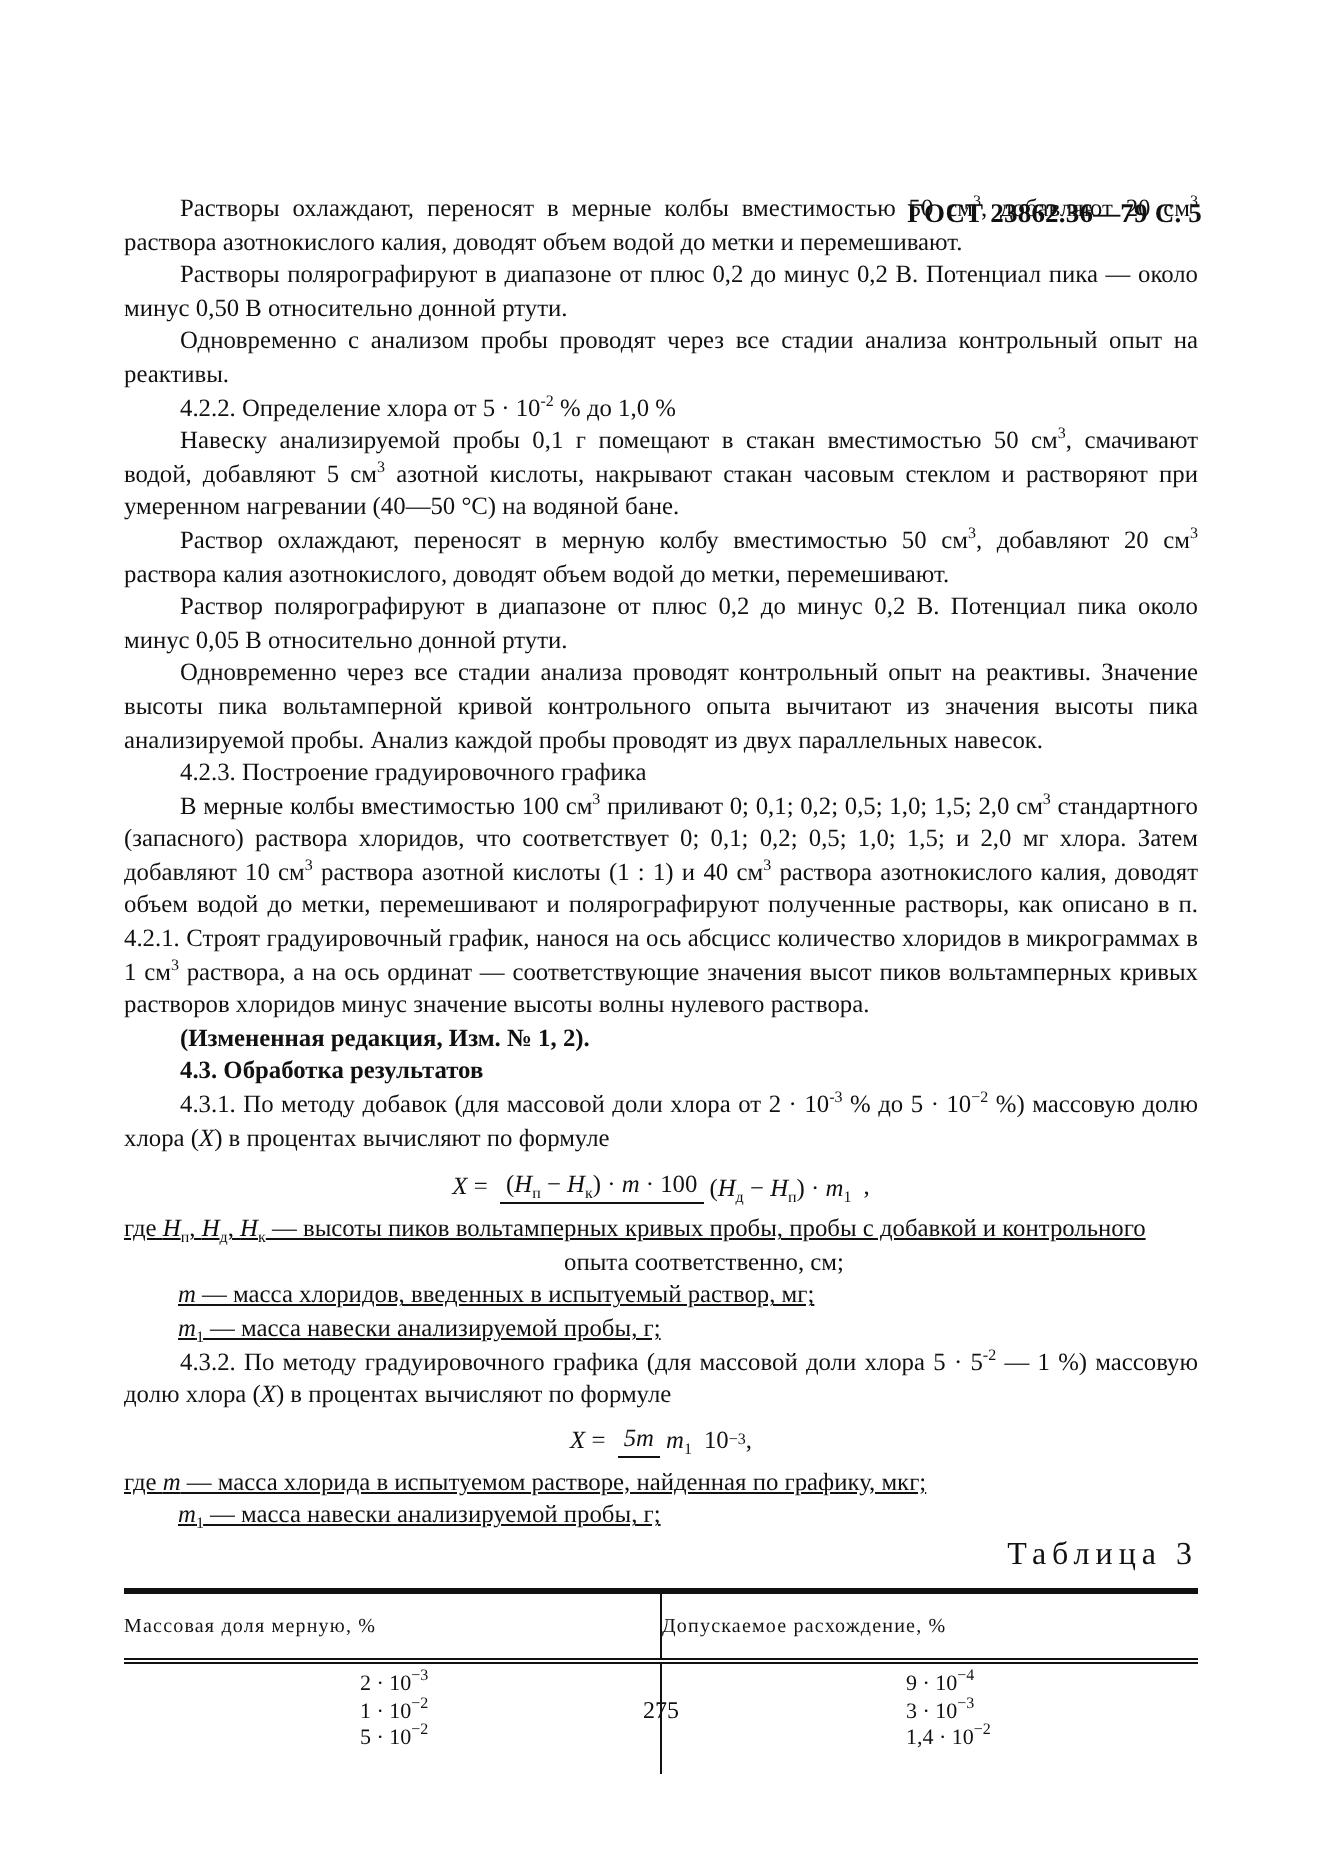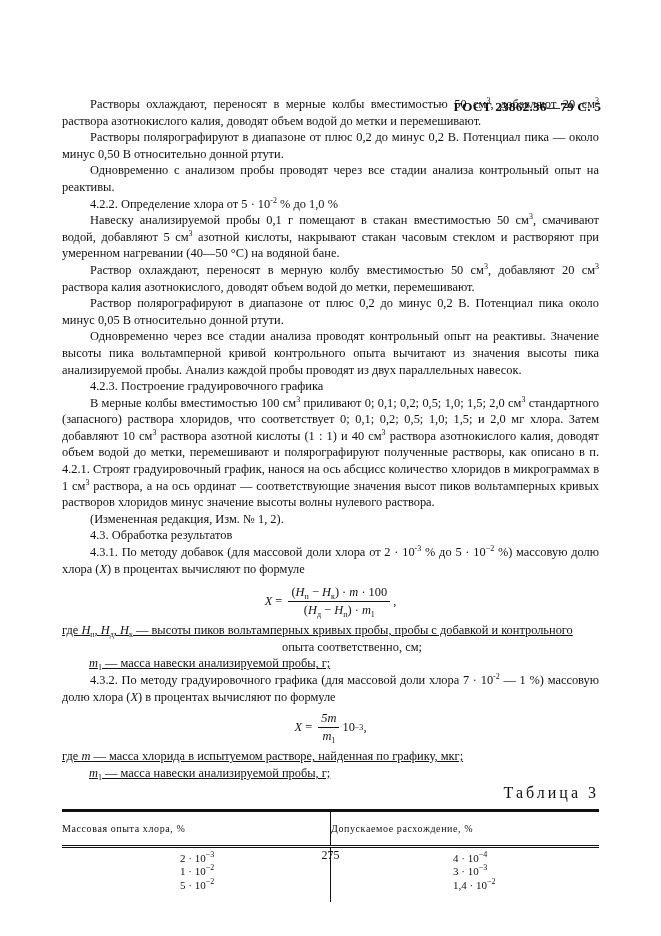--- a/index.html
+++ b/index.html
@@ -3,26 +3,26 @@
 <meta charset="utf-8">
 <style>
   html, body { margin: 0; padding: 0; background: #ffffff; }
   body { width: 661px; height: 936px; position: relative; overflow: hidden;
          font-family: "Liberation Serif", "DejaVu Serif", serif; color: #111; }
   .page { position: absolute; left: 0; top: 0; width: 661px; height: 936px; }
   .header { position: absolute; right: 60px; top: 67px; font-weight: bold; font-size: 13.5px; letter-spacing: 0.1px; margin-top: 32px; }
   .body { position: absolute; left: 62px; top: 96px; width: 537px; font-size: 12.4px; line-height: 16.6px; text-align: justify; }
   .p { text-indent: 28px; margin: 0; }
   .p.noindent { text-indent: 0; text-decoration: underline; }
-  .bold { font-weight: normal; }
+  .bold { font-weight: bold; }
   sup { font-size: 8px; vertical-align: 5px; line-height: 0; }
   sub { font-size: 8px; vertical-align: -3px; line-height: 0; }
   i { font-style: italic; }
   .formula { display: flex; justify-content: center; align-items: center; margin: 6px 0 4px 0; font-size: 12.4px; }
-  .frac { display: inline-flex; flex-direction: column; align-items: center; margin: 0 3px; }
+  .frac { display: inline-flex; align-items: center; margin: 0 3px; }
   .frac .num { border-bottom: 1px solid #111; padding: 0 3px 1px 3px; line-height: 15px; }
   .frac .den { padding: 1px 3px 0 3px; line-height: 15px; }
   .hang { padding-left: 27px; }
   .hang2 { padding-left: 220px; text-indent: 0; }
   .table-caption { text-align: right; letter-spacing: 3px; margin-top: 4px; font-size: 16px; }
   table.t3 { width: 537px; border-collapse: collapse; margin-top: 7px; font-size: 10px; }
   table.t3 th { font-weight: normal; letter-spacing: 0.6px; padding: 9px 0 7px 0; border-top: 3px solid #111; border-bottom: 3px double #111; }
   table.t3 th:first-child, table.t3 td:first-child { border-right: 1px solid #111; }
   table.t3 td { vertical-align: top; padding: 4px 0 10px 0; font-size: 11px; line-height: 13.5px; }
   .col-left { width: 50%; }
@@ -65,58 +65,59 @@
     <div class="formula" style="margin-top:8px;">
       <i>X</i>&nbsp;<span>=</span>&nbsp;
       <span class="frac">
         <span class="num">(<i>H</i><sub>п</sub> − <i>H</i><sub>к</sub>) · <i>m</i> · 100</span>
         <span class="den">(<i>H</i><sub>д</sub> − <i>H</i><sub>п</sub>) · <i>m</i><sub>1</sub></span>
       </span><span>,</span>
     </div>
 
     <p class="p noindent"><span>где </span><i>H</i><sub>п</sub>, <i>H</i><sub>д</sub>, <i>H</i><sub>к</sub><span> — высоты пиков вольтамперных кривых пробы, пробы с добавкой и контрольного</span></p>
     <p class="p hang2">опыта соответственно, см;</p>
+    <p class="p noindent hang"><i>m</i><span> — масса хлоридов, введенных в испытуемый раствор, мг;</span></p>
     <p class="p noindent hang"><i>m</i><sub>1</sub><span> — масса навески анализируемой пробы, г;</span></p>
 
-    <p class="p"><span>4.3.2. По методу градуировочного графика (для массовой доли хлора 7 · 10</span><sup>-2</sup><span> — 1 %) массовую долю хлора (</span><i>X</i><span>) в процентах вычисляют по формуле</span></p>
+    <p class="p"><span>4.3.2. По методу градуировочного графика (для массовой доли хлора 5 · 5</span><sup>-2</sup><span> — 1 %) массовую долю хлора (</span><i>X</i><span>) в процентах вычисляют по формуле</span></p>
 
     <div class="formula">
       <i>X</i>&nbsp;<span>=</span>&nbsp;
       <span class="frac">
         <span class="num"><i>5m</i></span>
         <span class="den"><i>m</i><sub>1</sub></span>
       </span><span>10</span><sup>−3</sup><span>,</span>
     </div>
 
     <p class="p noindent"><span>где </span><i>m</i><span> — масса хлорида в испытуемом растворе, найденная по графику, мкг;</span></p>
     <p class="p noindent hang"><i>m</i><sub>1</sub><span> — масса навески анализируемой пробы, г;</span></p>
 
 
     <div class="table-caption">Таблица 3</div>
 
     <table class="t3">
       <thead>
         <tr>
-          <th class="col-left">Массовая опыта хлора, %</th>
+          <th class="col-left">Массовая доля мерную, %</th>
           <th>Допускаемое расхождение, %</th>
         </tr>
       </thead>
       <tbody>
         <tr>
           <td class="col-left">
             <div class="cell-wrap-left">
               <div><span>2 · 10</span><sup>−3</sup></div>
               <div><span>1 · 10</span><sup>−2</sup></div>
               <div><span>5 · 10</span><sup>−2</sup></div>
 
             </div>
           </td>
           <td>
             <div class="cell-wrap-right">
-              <div><span>4 · 10</span><sup>−4</sup></div>
+              <div><span>9 · 10</span><sup>−4</sup></div>
               <div><span>3 · 10</span><sup>−3</sup></div>
               <div><span>1,4 · 10</span><sup>−2</sup></div>
 
             </div>
           </td>
         </tr>
       </tbody>
     </table>
   </div>
 

